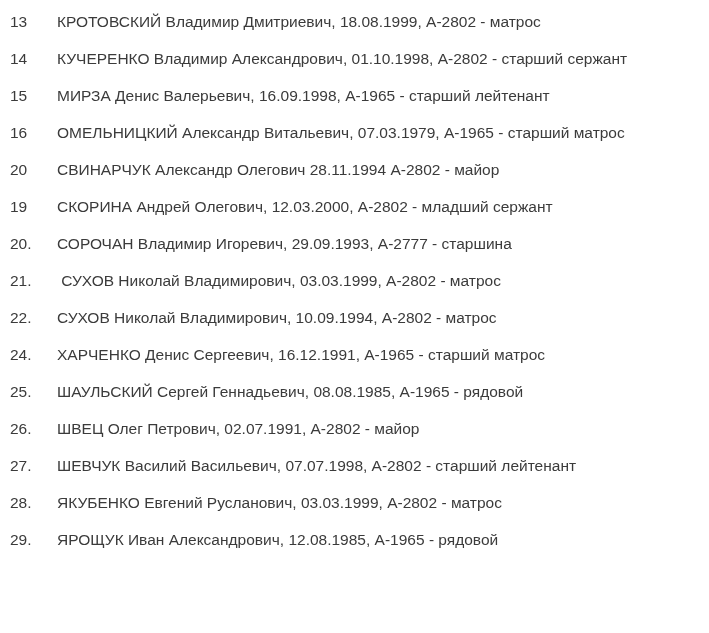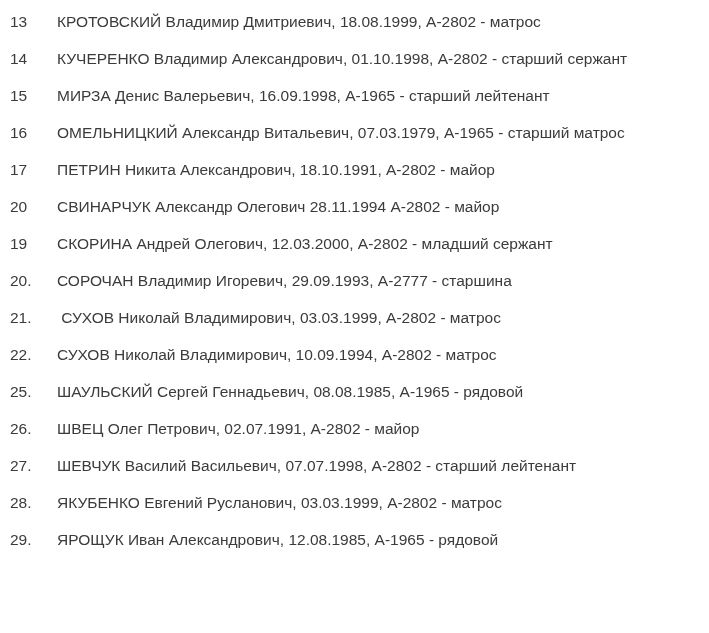--- a/index.html
+++ b/index.html
@@ -57,24 +57,20 @@
   <div class="row">
     <span class="row-num">15</span>
     <span class="row-text">МИРЗА Денис Валерьевич, 16.09.1998, А-1965 - старший лейтенант</span>
   </div>
 
   <div class="row">
     <span class="row-num">16</span>
     <span class="row-text">ОМЕЛЬНИЦКИЙ Александр Витальевич, 07.03.1979, А-1965 - старший матрос</span>
   </div>
 
-  <div class="row">
-    <span class="row-num">17</span>
-    <span class="row-text">ПЕТРИН Никита Александрович, 18.10.1991, А-2802 - майор</span>
-  </div>
 
   <div class="row">
     <span class="row-num">20</span>
     <span class="row-text">СВИНАРЧУК Александр Олегович 28.11.1994 А-2802 - майор</span>
   </div>
 
   <div class="row">
     <span class="row-num">19</span>
     <span class="row-text">СКОРИНА Андрей Олегович, 12.03.2000, А-2802 - младший сержант</span>
   </div>
@@ -88,20 +84,24 @@
     <span class="row-num">21.</span>
     <span class="row-text">&nbsp;СУХОВ Николай Владимирович, 03.03.1999, А-2802 - матрос</span>
   </div>
 
   <div class="row">
     <span class="row-num">22.</span>
     <span class="row-text">СУХОВ Николай Владимирович, 10.09.1994, А-2802 - матрос</span>
   </div>
 
 
+  <div class="row">
+    <span class="row-num">24.</span>
+    <span class="row-text">ХАРЧЕНКО Денис Сергеевич, 16.12.1991, А-1965 - старший матрос</span>
+  </div>
 
   <div class="row">
     <span class="row-num">25.</span>
     <span class="row-text">ШАУЛЬСКИЙ Сергей Геннадьевич, 08.08.1985, А-1965 - рядовой</span>
   </div>
 
   <div class="row">
     <span class="row-num">26.</span>
     <span class="row-text">ШВЕЦ Олег Петрович, 02.07.1991, А-2802 - майор</span>
   </div>

